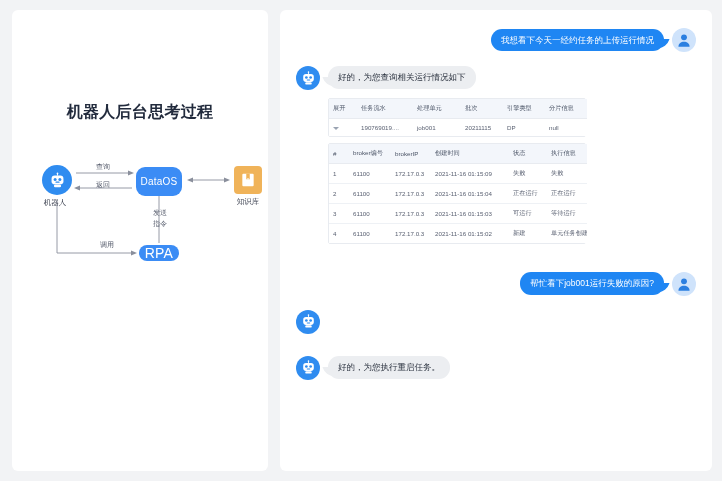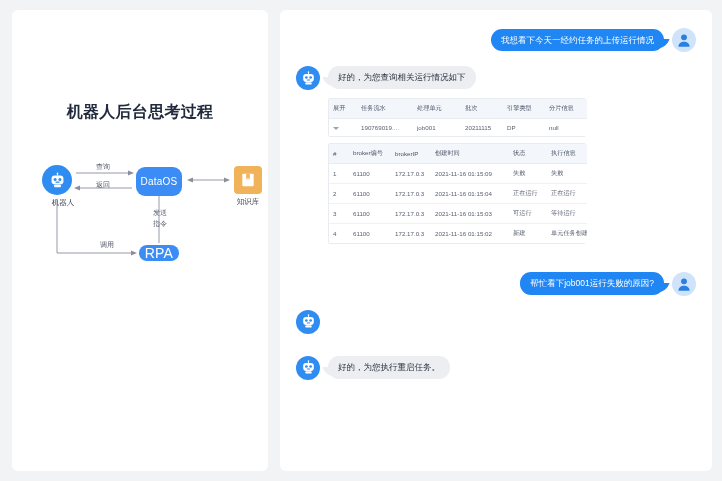--- a/index.html
+++ b/index.html
@@ -61,21 +61,21 @@
   
   #robot-node {
     position: absolute;
     left: 30px; top: 155px;
     width: 30px; height: 30px;
     border-radius: 50%;
     background: #2f8cf0;
     display: flex; align-items: center; justify-content: center;
   }
   #robot-node svg { width: 19px; height: 19px; display:block; }
-  #robot-node-label { left: 28px; top: 188px; width: 46px; }
+  #robot-node-label { left: 20px; top: 188px; width: 46px; }
 
   
   #dataos-node {
     position: absolute;
     left: 124px; top: 157px;
     width: 46px; height: 29px;
     border-radius: 9px;
     background: #3b8cf5;
     color: #fff;
     font-size: 10px;

